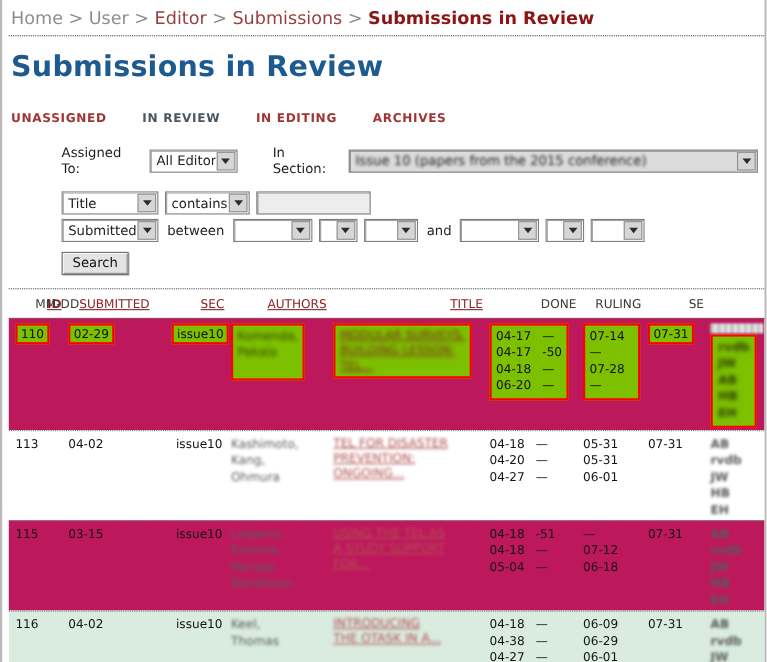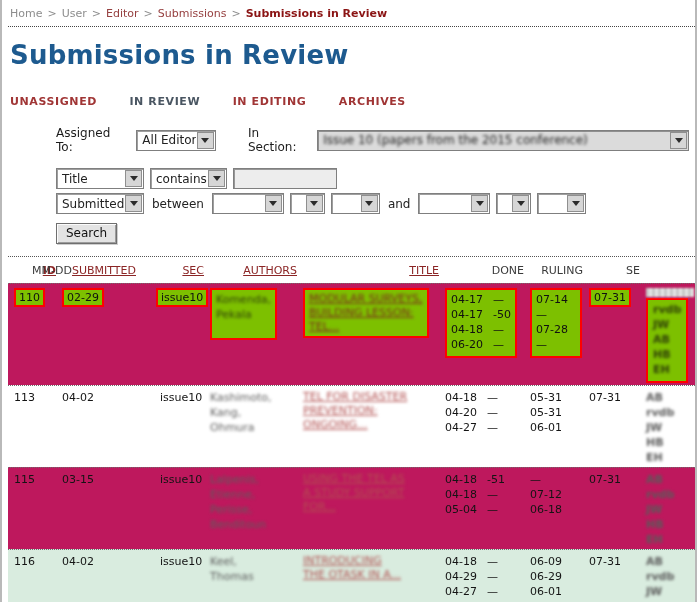--- a/index.html
+++ b/index.html
@@ -6,21 +6,21 @@
   html,body { background:#fff; }
   body { font-family:"DejaVu Sans","Liberation Sans",sans-serif; color:#222; }
   .page {
     width:697px; min-height:602px; background:#fff;
     border-left:2px solid #b9b9b9; border-right:2px solid #b9b9b9;
     padding:0 0 0 6px; overflow:hidden; position:relative;
   }
 
   
   .breadcrumb {
-    padding:7px 2px 6px 2px; font-size:11px;
+    padding:7px 2px 6px 2px; font-size:16px;
     border-bottom:1px dotted #444; margin-right:0;
     white-space:nowrap;
   }
   .crumb { text-decoration:none; }
   .crumb.gray { color:#8d8d8d; }
   .crumb.red { color:#964040; }
   .crumb.current { color:#8b1414; font-weight:bold; }
   .crumb-sep { color:#8d8d8d; margin:0 5px; }
 
   
@@ -364,21 +364,21 @@
       <div class="cell" style="padding-left:24px;">issue10</div>
       <div class="cell blur1">
         <div class="a-line">Keel,</div>
         <div class="a-line">Thomas</div>
       </div>
       <div class="cell blur1" style="padding-right:32px;">
         <a href="#" class="t-link">INTRODUCING THE OTASK IN A...</a>
       </div>
       <div class="cell">
         <div class="dline"><span class="askcol">04-18</span><span>—</span></div>
-        <div class="dline"><span class="askcol">04-29</span><span>—</span></div>
+        <div class="dline"><span class="askcol">04-38</span><span>—</span></div>
         <div class="dline"><span class="askcol">04-27</span><span>—</span></div>
       </div>
       <div class="cell">
         <div class="dline">06-09</div>
         <div class="dline">06-29</div>
         <div class="dline">06-01</div>
       </div>
       <div class="cell">07-31</div>
       <div class="cell blur1">
         <div class="se-line">AB</div>

